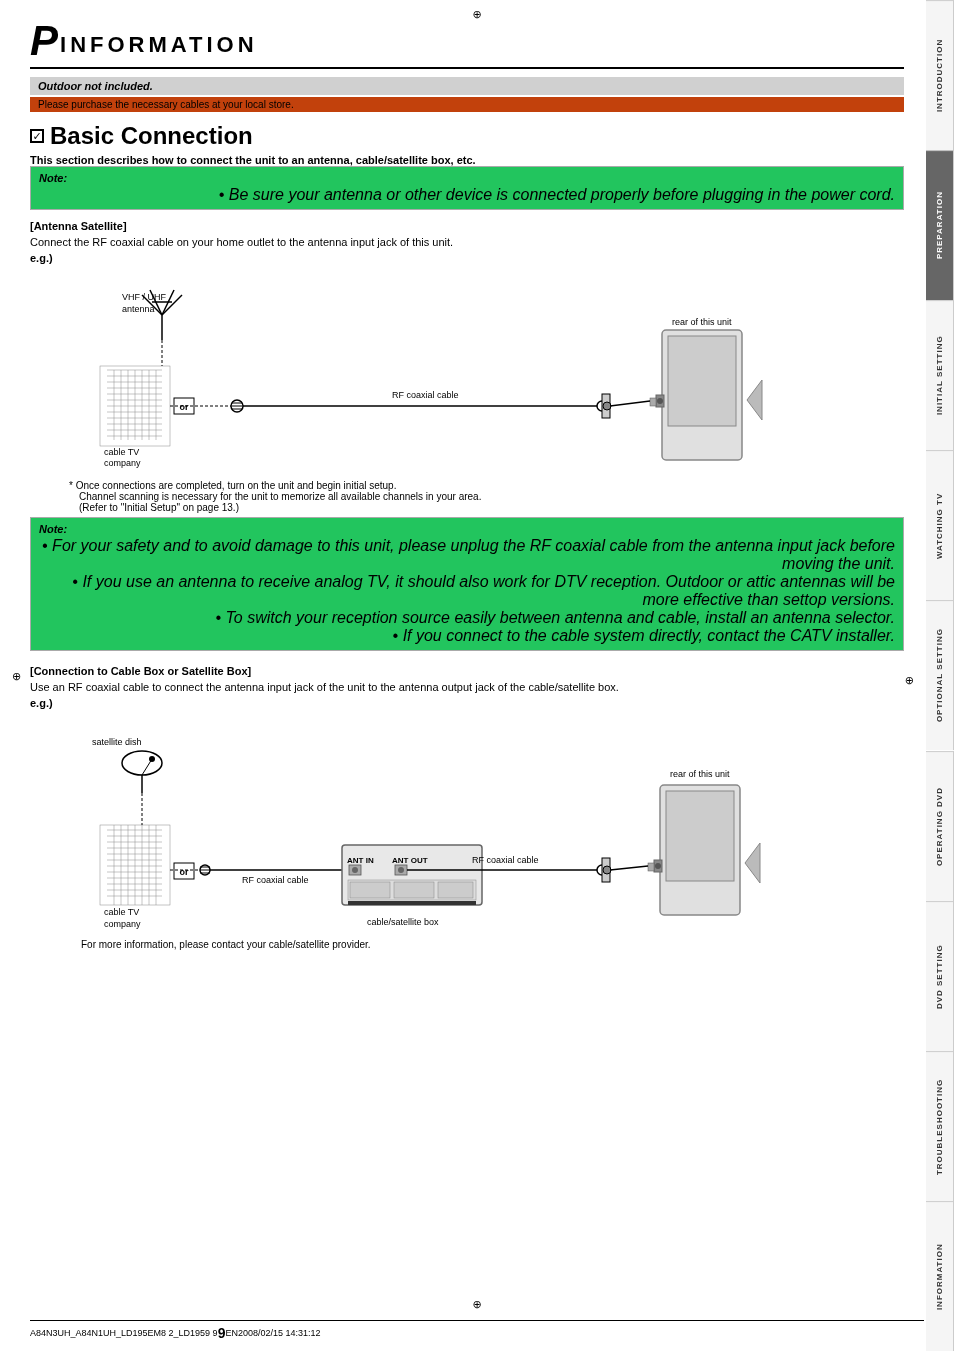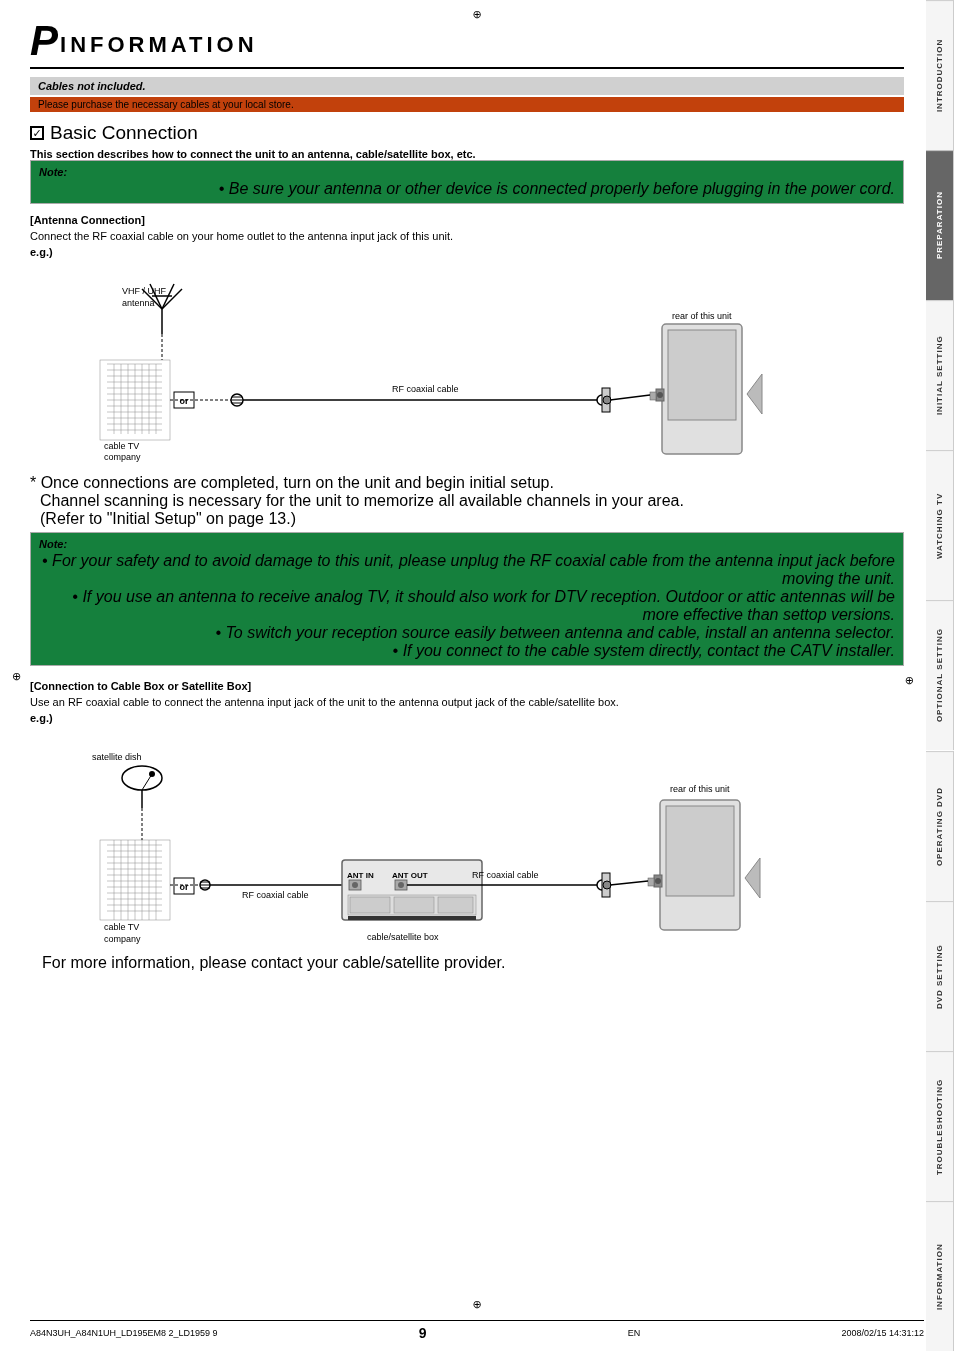--- a/index.html
+++ b/index.html
@@ -107,36 +107,36 @@
       height: 14px;
       border: 2px solid #000;
       display: inline-flex;
       align-items: center;
       justify-content: center;
       margin-right: 6px;
       font-size: 11px;
       flex-shrink: 0;
     }
     .section-title {
-      font-size: 19px;
-      font-weight: normal;
+      font-size: 24px;
+      font-weight: bold;
       color: #000;
     }
     .section-desc {
       font-size: 11px;
       font-weight: bold;
       margin-bottom: 0;
     }
 
     
     .note-box {
       border: 1px solid #aaa;
       padding: 5px 8px;
       margin-bottom: 10px;
-      background: #15803d;
+      background: #22c55e;
     }
     .note-title {
       font-weight: bold;
       font-style: italic;
       font-size: 11px;
       margin-bottom: 2px;
     }
     .note-text {
       font-style: italic;
       font-size: 16px;
@@ -181,34 +181,34 @@
       margin-bottom: 4px;
     }
 
     
     .diagram-svg {
       width: 100%;
       height: 100%;
     }
 
     .asterisk-note {
-      font-size: 16px;
+      font-size: 10px;
       padding-left: 10px;
       text-indent: -10px;
       margin-bottom: 4px;
+      margin-left: 39px;
     }
 
     
     .page-footer {
       position: absolute;
       bottom: 10px;
       left: 30px;
       right: 30px;
       display: flex;
-      justify-content: space-between;
       align-items: center;
       font-size: 9px;
       border-top: 1px solid #000;
       padding-top: 4px;
     }
     .page-number {
       font-size: 14px;
       font-weight: bold;
     }
 
@@ -257,39 +257,39 @@
 <div class="left-crosshair">⊕</div>
 
 <div class="main-content">
 
   <div class="page-header">
     <span class="page-title-p">P</span>
     <span class="page-title-rest">INFORMATION</span>
   </div>
 
   <div class="cables-box">
-    <span class="cables-label">Cables not included.</span>
+    <span class="cables-label">Outdoor not included.</span>
   </div>
   <div class="cables-sub">
     <span>Please purchase the necessary cables at your local store.</span>
   </div>
 
   <div class="section-heading">
     <div class="section-checkbox">✓</div>
     <span class="section-title">Basic Connection</span>
   </div>
   <div class="section-desc">This section describes how to connect the unit to an antenna, cable/satellite box, etc.</div>
 
   <div class="note-box">
     <div class="note-title">Note:</div>
     <div class="note-text">• Be sure your antenna or other device is connected properly before plugging in the power cord.</div>
   </div>
 
   <div class="sub-section-title">
-    <span class="bracket-title">[Antenna Connection]</span>
+    <span class="bracket-title">[Antenna Satellite]</span>
   </div>
   <div class="connection-desc">Connect the RF coaxial cable on your home outlet to the antenna input jack of this unit.</div>
   <div class="eg-label">e.g.)</div>
 
   <div class="diagram-area">
     <svg class="diagram-svg" viewBox="0 0 870 200">
 
       <text x="90" y="30" font-size="9" font-family="Arial">VHF / UHF</text>
       <text x="90" y="42" font-size="9" font-family="Arial">antenna</text>
 

